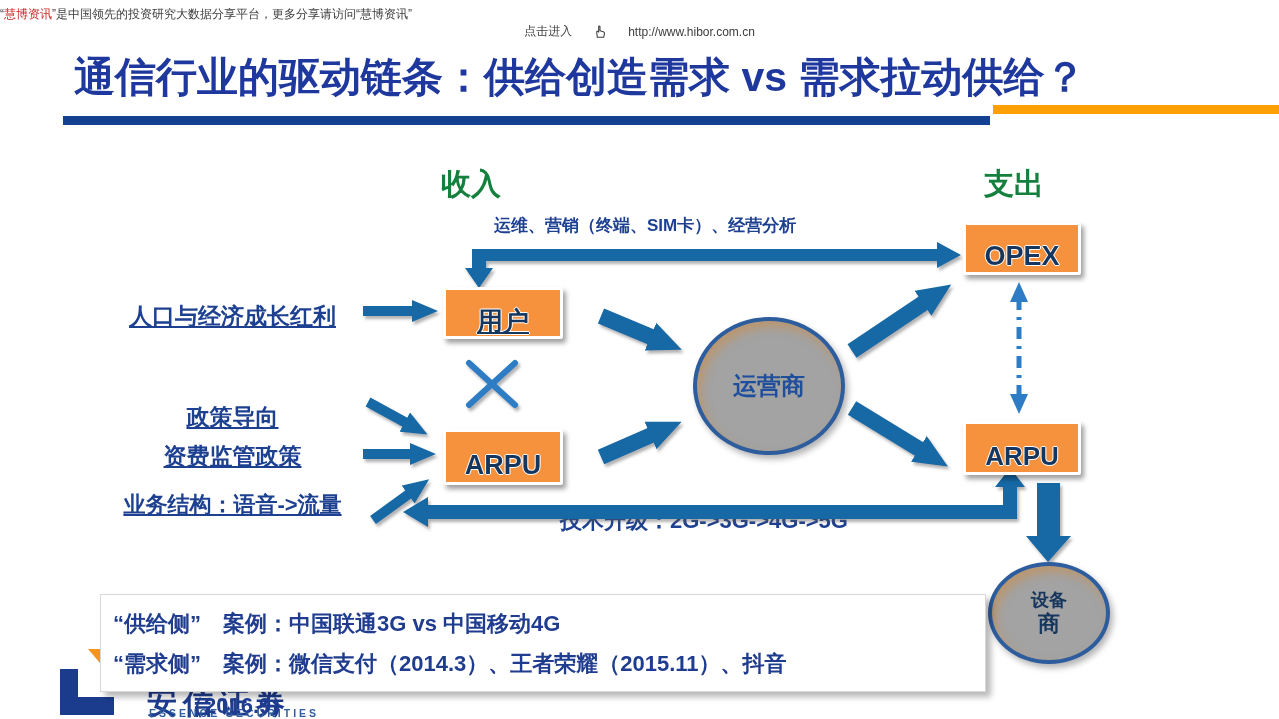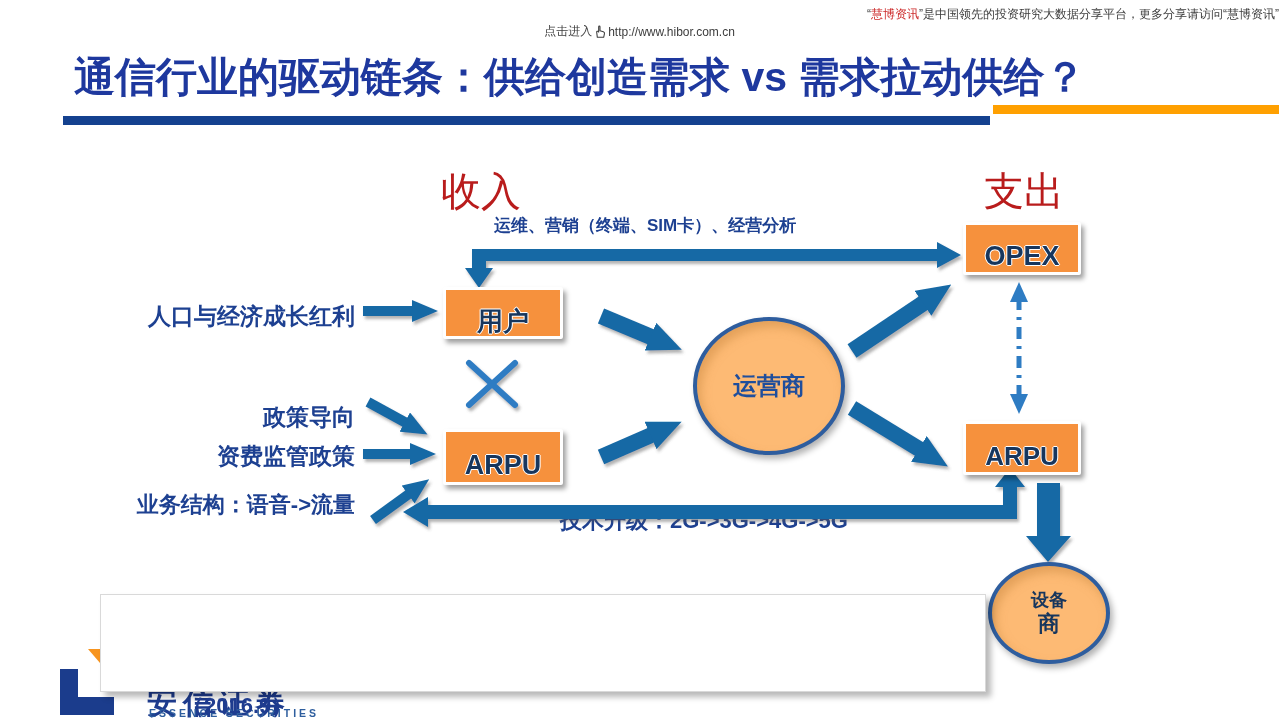--- a/index.html
+++ b/index.html
@@ -1,40 +1,40 @@
 <!DOCTYPE html>
 <html><head>
 <meta charset="utf-8">
 <style>
   html,body{margin:0;padding:0;background:#ffffff;}
   body{width:1279px;height:719px;position:relative;overflow:hidden;
        font-family:"Liberation Sans","DejaVu Sans",sans-serif;}
   .abs{position:absolute;}
   
-  .hdr{left:0;right:0;text-align:right;font-size:12px;color:#3d3d3d;}
+  .hdr{left:0;right:0;text-align:left;font-size:12px;color:#3d3d3d;}
   .hdr .brand{color:#cc2a2a;}
-  .hdr2{display:flex;align-items:center;justify-content:center;gap:0;}
+  .hdr2{display:flex;align-items:center;justify-content:center;gap:20px;}
   
   .title{left:74px;top:50px;font-size:41px;font-weight:800;color:#1e389e;
          letter-spacing:0px;white-space:nowrap;}
   .bar-navy{left:63px;top:116px;width:927px;height:9px;background:#14418f;}
   .bar-orange{left:993px;top:105px;width:286px;height:9px;background:#ffa000;}
   
-  .redlab{font-size:40px;font-weight:400;color:#b91c1c;}
+  .redlab{font-size:30px;font-weight:700;color:#15803d;}
   
   .dlab{font-weight:800;color:#1d4091;white-space:nowrap;}
-  .factor{width:245px;text-align:right;font-size:23px;}
+  .factor{width:245px;text-align:center;font-size:23px;text-decoration:underline;}
   
   .obox{background:#f6913d;border:3px solid #ffffff;border-radius:2px;
         box-shadow:3px 4px 5px rgba(0,0,0,.38);display:flex;align-items:center;
         justify-content:center;z-index:2;}
   .obox span{font-weight:800;color:#17365d;
         text-shadow:-1px 0 #fff,1px 0 #fff,0 -1px #fff,0 1px #fff;margin-top:16px;}
   
-  .circle{background:#fdba74;border-radius:50%;border:4px solid #2e5d9e;
+  .circle{background:#a3a3a3;border-radius:50%;border:4px solid #2e5d9e;
         box-shadow:3px 4px 6px rgba(0,0,0,.3), inset 4px 6px 10px rgba(205,140,70,.55);
         display:flex;flex-direction:column;align-items:center;justify-content:center;z-index:2;}
   
   .casebox{left:100px;top:594px;width:884px;height:96px;background:#ffffff;
         border:1px solid #d9d9d9;box-shadow:5px 5px 6px rgba(0,0,0,.28);z-index:3;}
   .caseline{font-size:22px;font-weight:800;color:#1f3c8f;white-space:nowrap;}
   
   .logoname{left:147px;top:683px;font-size:30px;font-weight:800;color:#1e3c8f;
         letter-spacing:6px;z-index:2;white-space:nowrap;}
   .logosub{left:149px;top:707px;font-size:10.5px;font-weight:700;color:#2e5e9e;
@@ -111,21 +111,21 @@
 </svg>
 
 <div class="abs dlab" style="left:494px;top:214px;font-size:17px;">运维、营销（终端、SIM卡）、经营分析</div>
 
 <div class="abs dlab factor" style="left:110px;top:301px;">人口与经济成长红利</div>
 <div class="abs dlab factor" style="left:110px;top:392px;margin-top:10px;">政策导向</div>
 <div class="abs dlab factor" style="left:110px;top:441px;">资费监管政策</div>
 <div class="abs dlab factor" style="left:110px;top:490px;font-size:22px;">业务结构：语音-&gt;流量</div>
 
 <div class="abs obox" style="left:443px;top:287px;width:114px;height:46px;">
-  <span style="font-size:26px;">用户</span>
+  <span style="font-size:26px;text-decoration:underline;">用户</span>
 </div>
 <div class="abs obox" style="left:443px;top:429px;width:114px;height:50px;">
   <span style="font-size:27px;">ARPU</span>
 </div>
 <div class="abs obox" style="left:963px;top:222px;width:112px;height:47px;">
   <span style="font-size:27px;">OPEX</span>
 </div>
 <div class="abs obox" style="left:963px;top:421px;width:112px;height:48px;">
   <span style="font-size:26px;">ARPU</span>
 </div>
@@ -143,14 +143,16 @@
   <svg width="92" height="72" viewBox="0 0 92 72">
     <polygon points="32,2 76,2 88,16 44,16" fill="#f7941e"></polygon>
     <polygon points="80,7 88,16 88,30 80,21" fill="#e07818"></polygon>
     <polygon points="4,22 22,22 22,50 58,50 58,68 4,68" fill="#1b3c8c"></polygon>
   </svg>
 </span>
 <div class="abs logoname">安信证券</div>
 <div class="abs logosub">ESSENCE SECURITIES</div>
 
 <div class="abs casebox">
+  <div class="abs caseline" style="left:12px;top:14px;">“供给侧”　案例：中国联通3G vs 中国移动4G</div>
+  <div class="abs caseline" style="left:12px;top:54px;">“需求侧”　案例：微信支付（2014.3）、王者荣耀（2015.11）、抖音</div>
 </div>
 <div class="abs overflowline">（2016.9）</div>
 
 </body></html>

